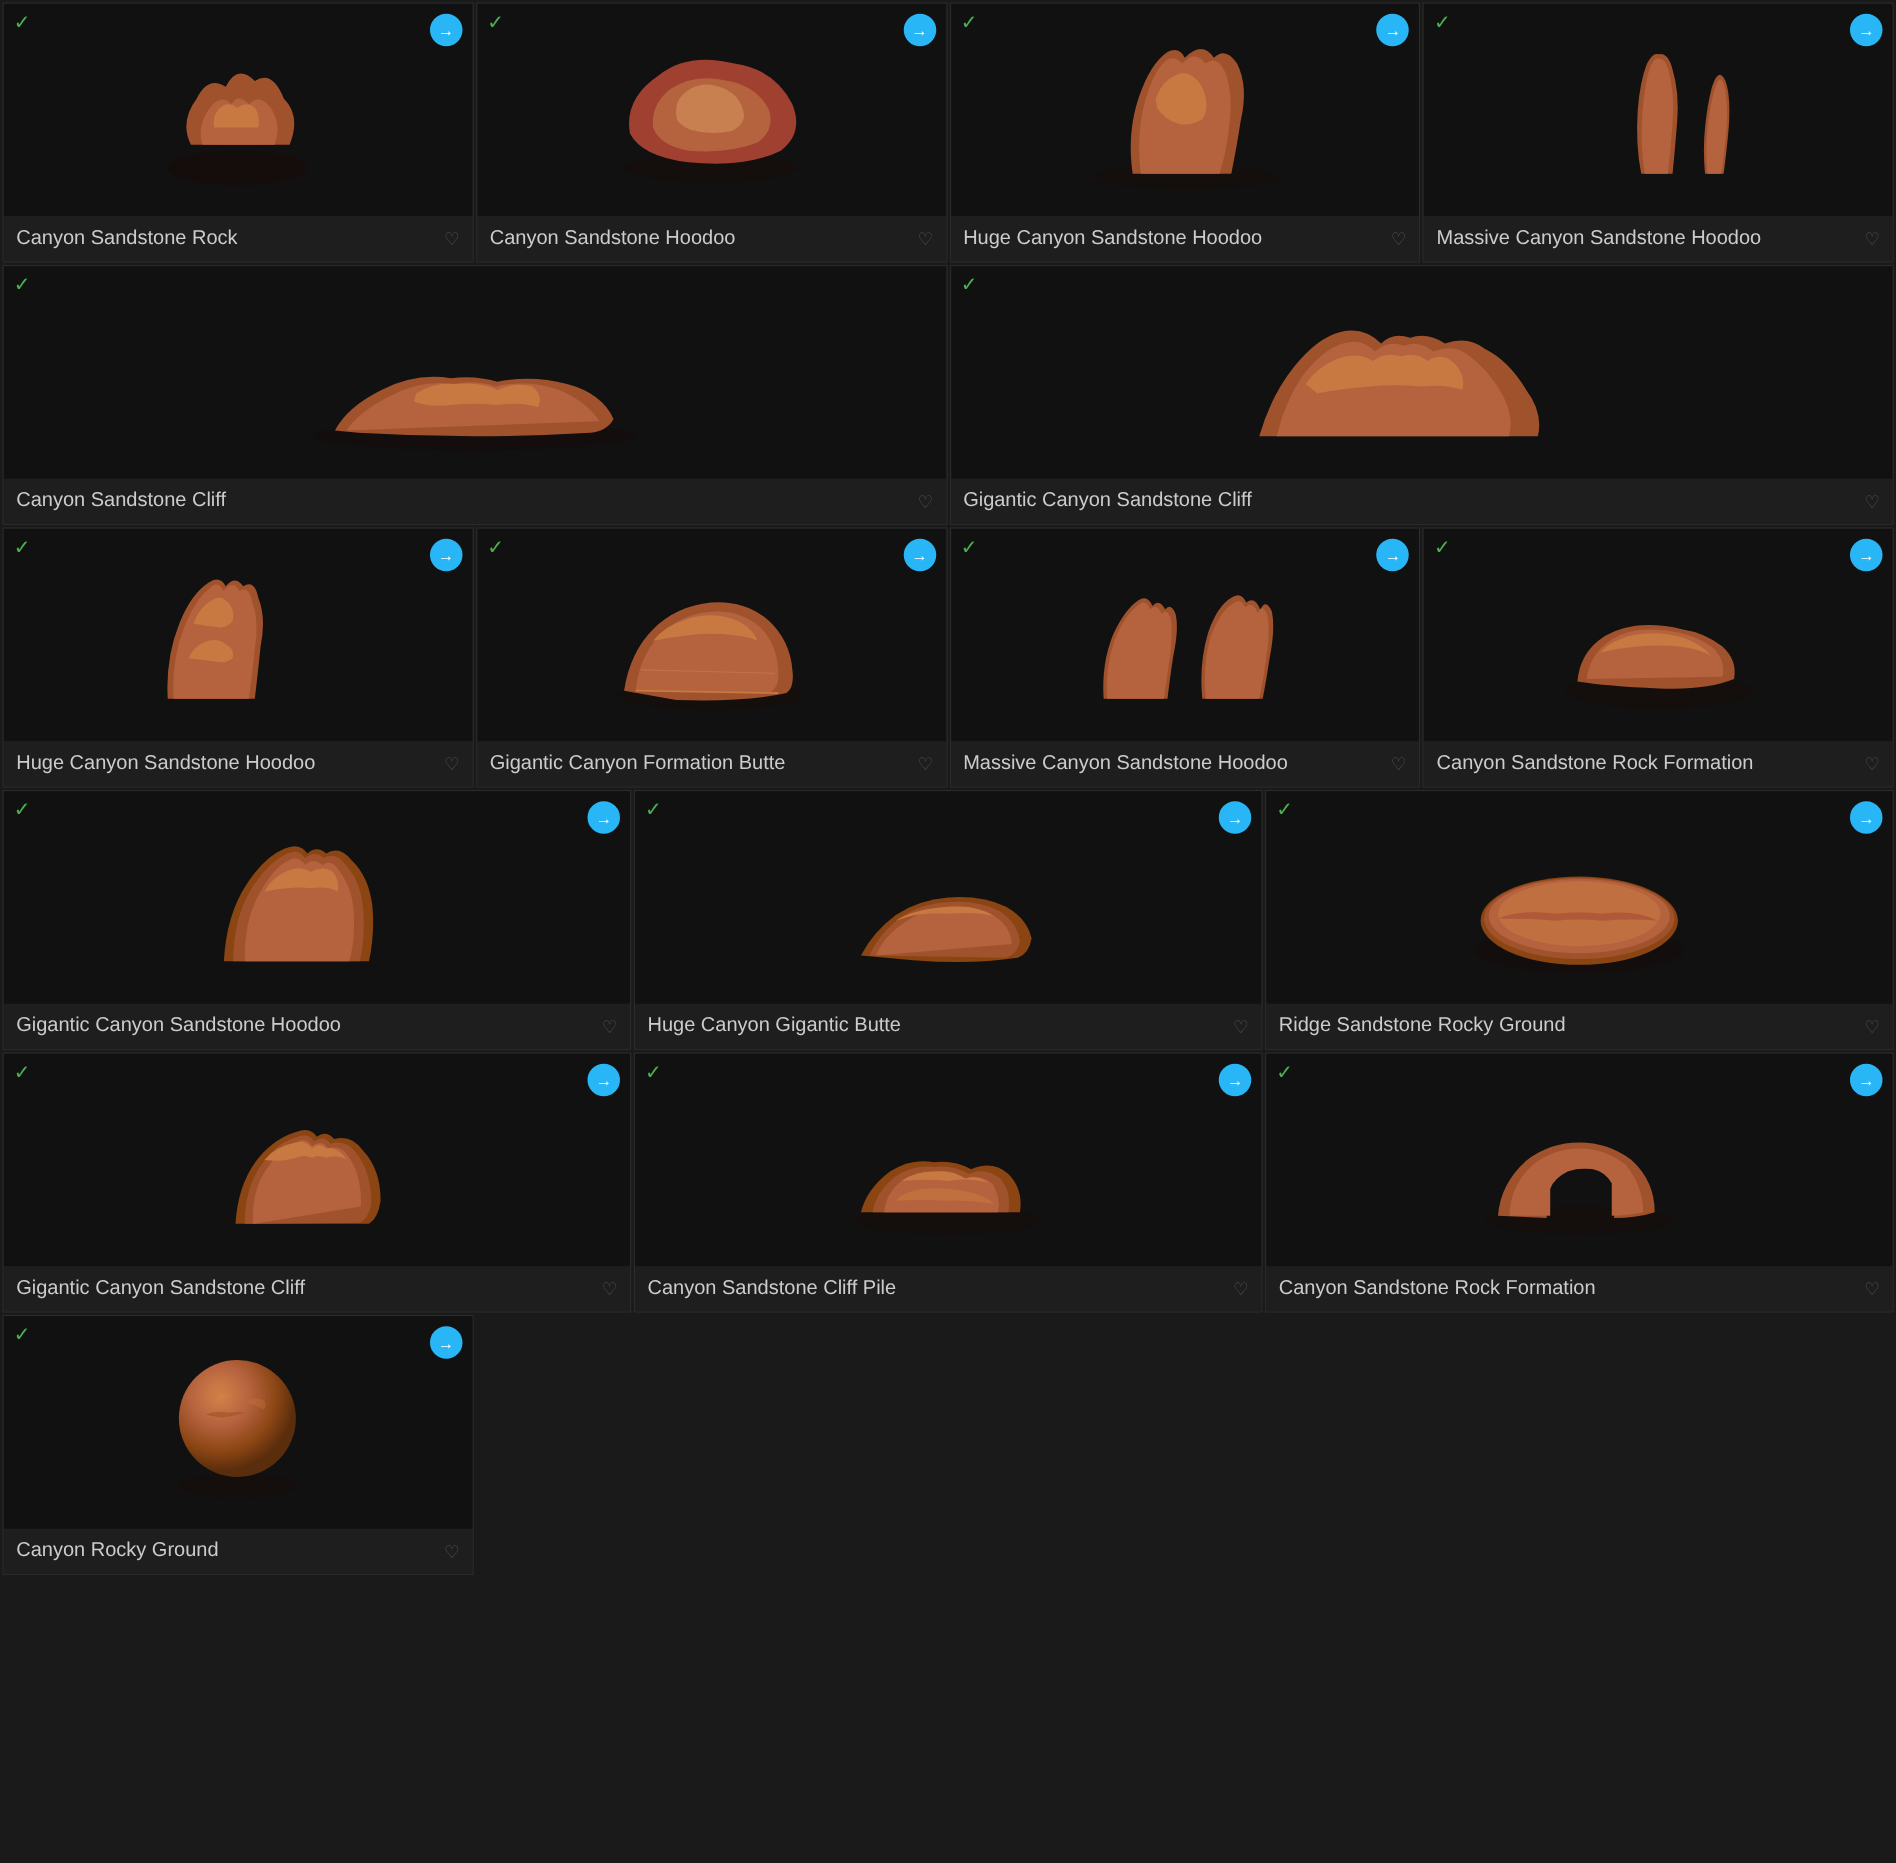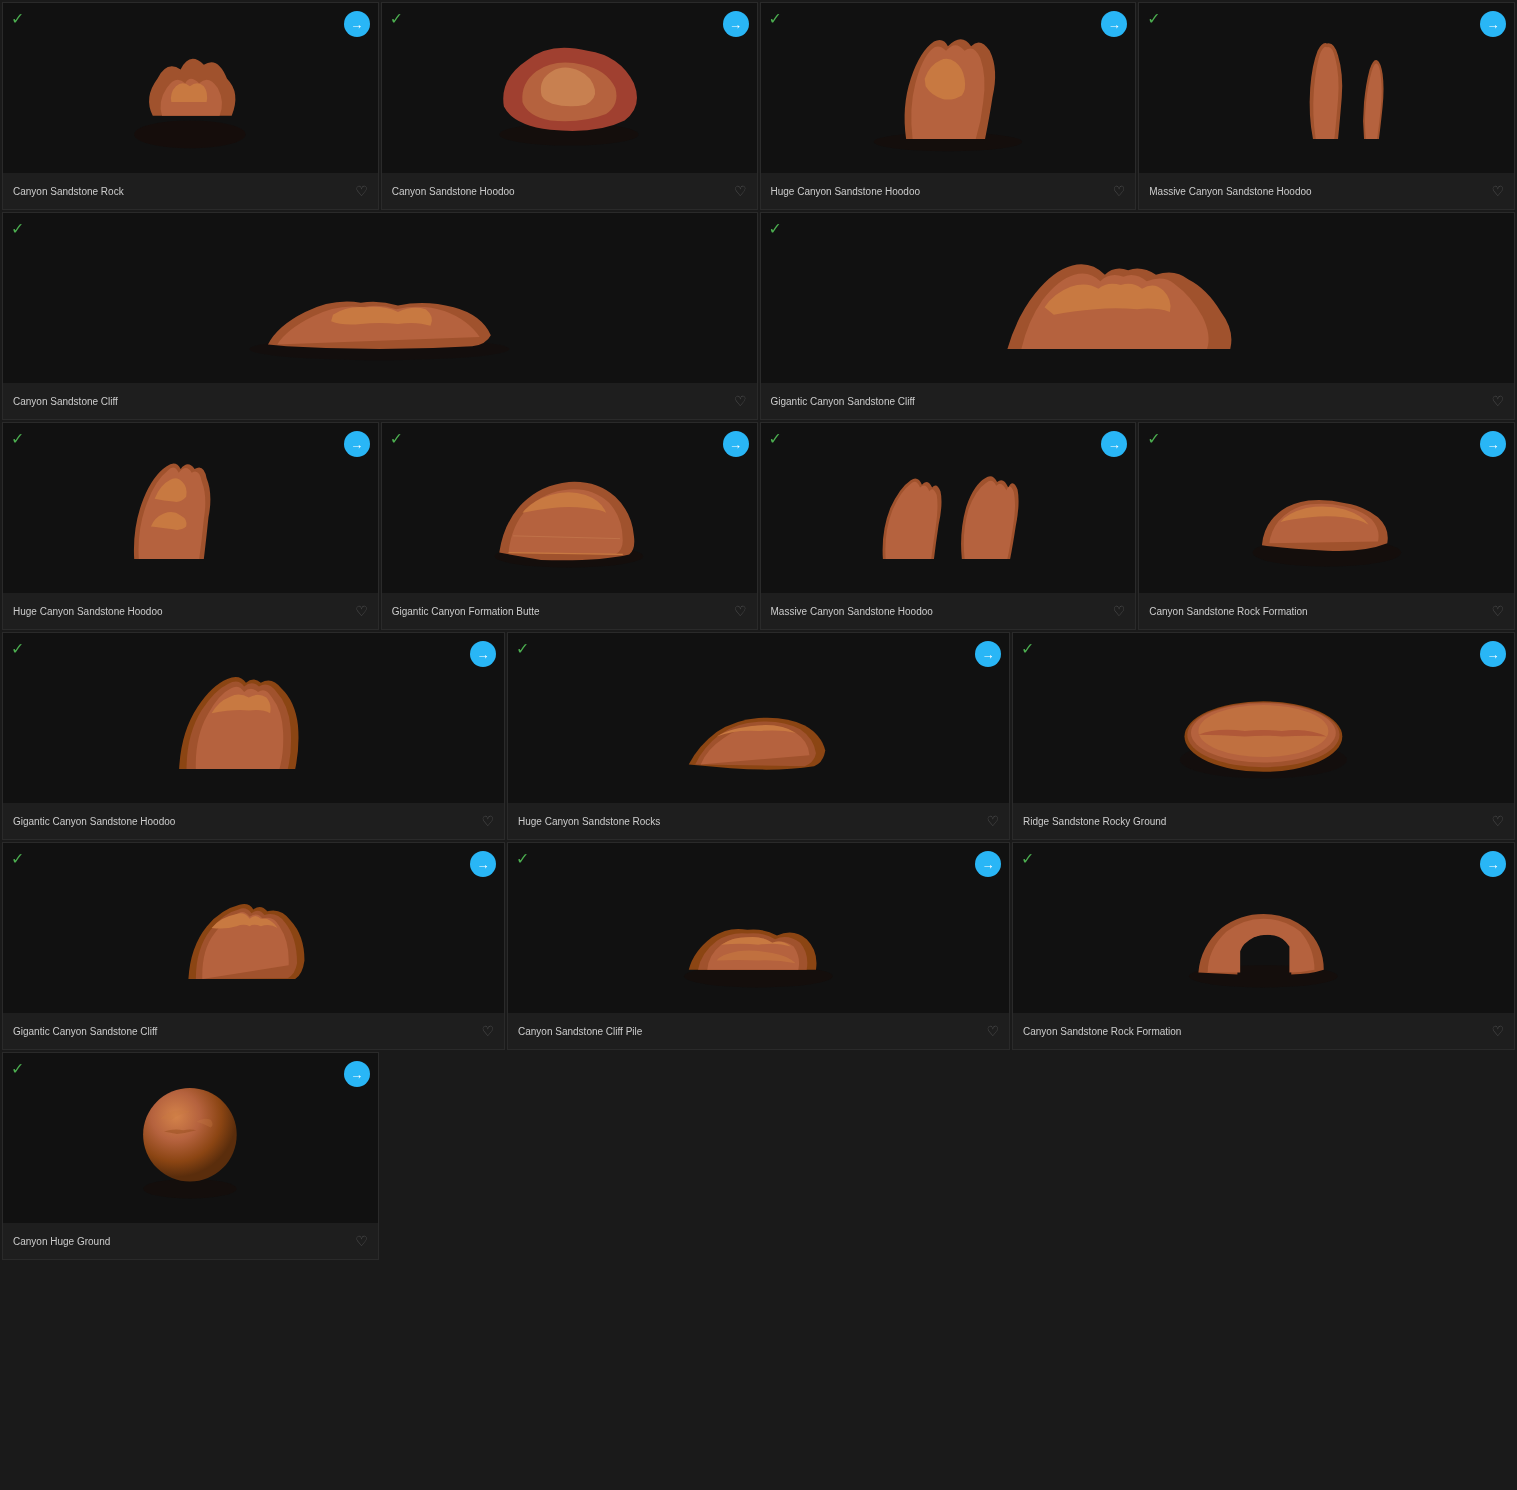--- a/index.html
+++ b/index.html
@@ -38,21 +38,21 @@
     }
     .card-footer {
       padding: 8px 10px;
       display: flex;
       align-items: center;
       justify-content: space-between;
       background: #1e1e1e;
       min-height: 36px;
     }
     .card-title {
-      font-size: 10px;
+      font-size: 16px;
       color: #ccc;
       font-weight: 400;
     }
     .check-icon {
       position: absolute;
       top: 8px;
       left: 8px;
       color: #4caf50;
       font-size: 16px;
       line-height: 1;
@@ -271,21 +271,21 @@
       <div class="arrow-btn">→</div>
       <div class="card-image">
         <svg viewBox="0 0 200 140" xmlns="http://www.w3.org/2000/svg">
     <path d="M25 120 Q35 100 55 85 Q75 72 100 70 Q130 68 150 78 Q168 88 172 105 Q170 118 160 122 Q120 128 70 124 Z" fill="#8b4513"></path>
     <path d="M32 120 Q40 102 58 88 Q76 75 100 74 Q126 72 145 82 Q160 92 162 108 Q160 118 150 122 Z" fill="#a0522d"></path>
     <path d="M38 120 Q44 104 62 92 Q78 80 100 78 Q122 76 140 86 Q154 95 155 110 Z" fill="#b5623e"></path>
     <path d="M55 90 Q70 80 100 78 Q125 76 140 86 Q125 82 100 84 Q75 82 55 90 Z" fill="#c87941"></path>
   </svg>
       </div>
       <div class="card-footer">
-        <span class="card-title">Huge Canyon Sandstone Rocks</span>
+        <span class="card-title">Huge Canyon Gigantic Butte</span>
         <span class="heart-icon">♡</span>
       </div>
     </div>
       <div class="card">
       <span class="check-icon">✓</span>
       <div class="arrow-btn">→</div>
       <div class="card-image">
         <svg viewBox="0 0 200 140" xmlns="http://www.w3.org/2000/svg">
     <ellipse cx="100" cy="115" rx="90" ry="20" fill="#1a0a05" opacity="0.3"></ellipse>
     <ellipse cx="100" cy="90" rx="85" ry="38" fill="#8b4513"></ellipse>
@@ -367,18 +367,18 @@
       </radialGradient>
     </defs>
     <ellipse cx="100" cy="178" rx="72" ry="15" fill="#1a0a05" opacity="0.4"></ellipse>
     <circle cx="100" cy="95" r="72" fill="url(#sphereGrad)"></circle>
     <path d="M55 70 Q70 55 90 58 Q95 56 100 60 Q85 62 72 72 Z" fill="#c87941" opacity="0.4"></path>
     <path d="M60 90 Q75 85 90 88 Q100 86 110 88 Q95 92 80 94 Z" fill="#8b4513" opacity="0.4"></path>
     <path d="M110 75 Q120 68 132 72 Q138 80 132 84 Q122 78 110 75 Z" fill="#c87941" opacity="0.3"></path>
   </svg>
       </div>
       <div class="card-footer">
-        <span class="card-title">Canyon Huge Ground</span>
+        <span class="card-title">Canyon Rocky Ground</span>
         <span class="heart-icon">♡</span>
       </div>
     </div>
     </div>
   </div>
 
 </body></html>

